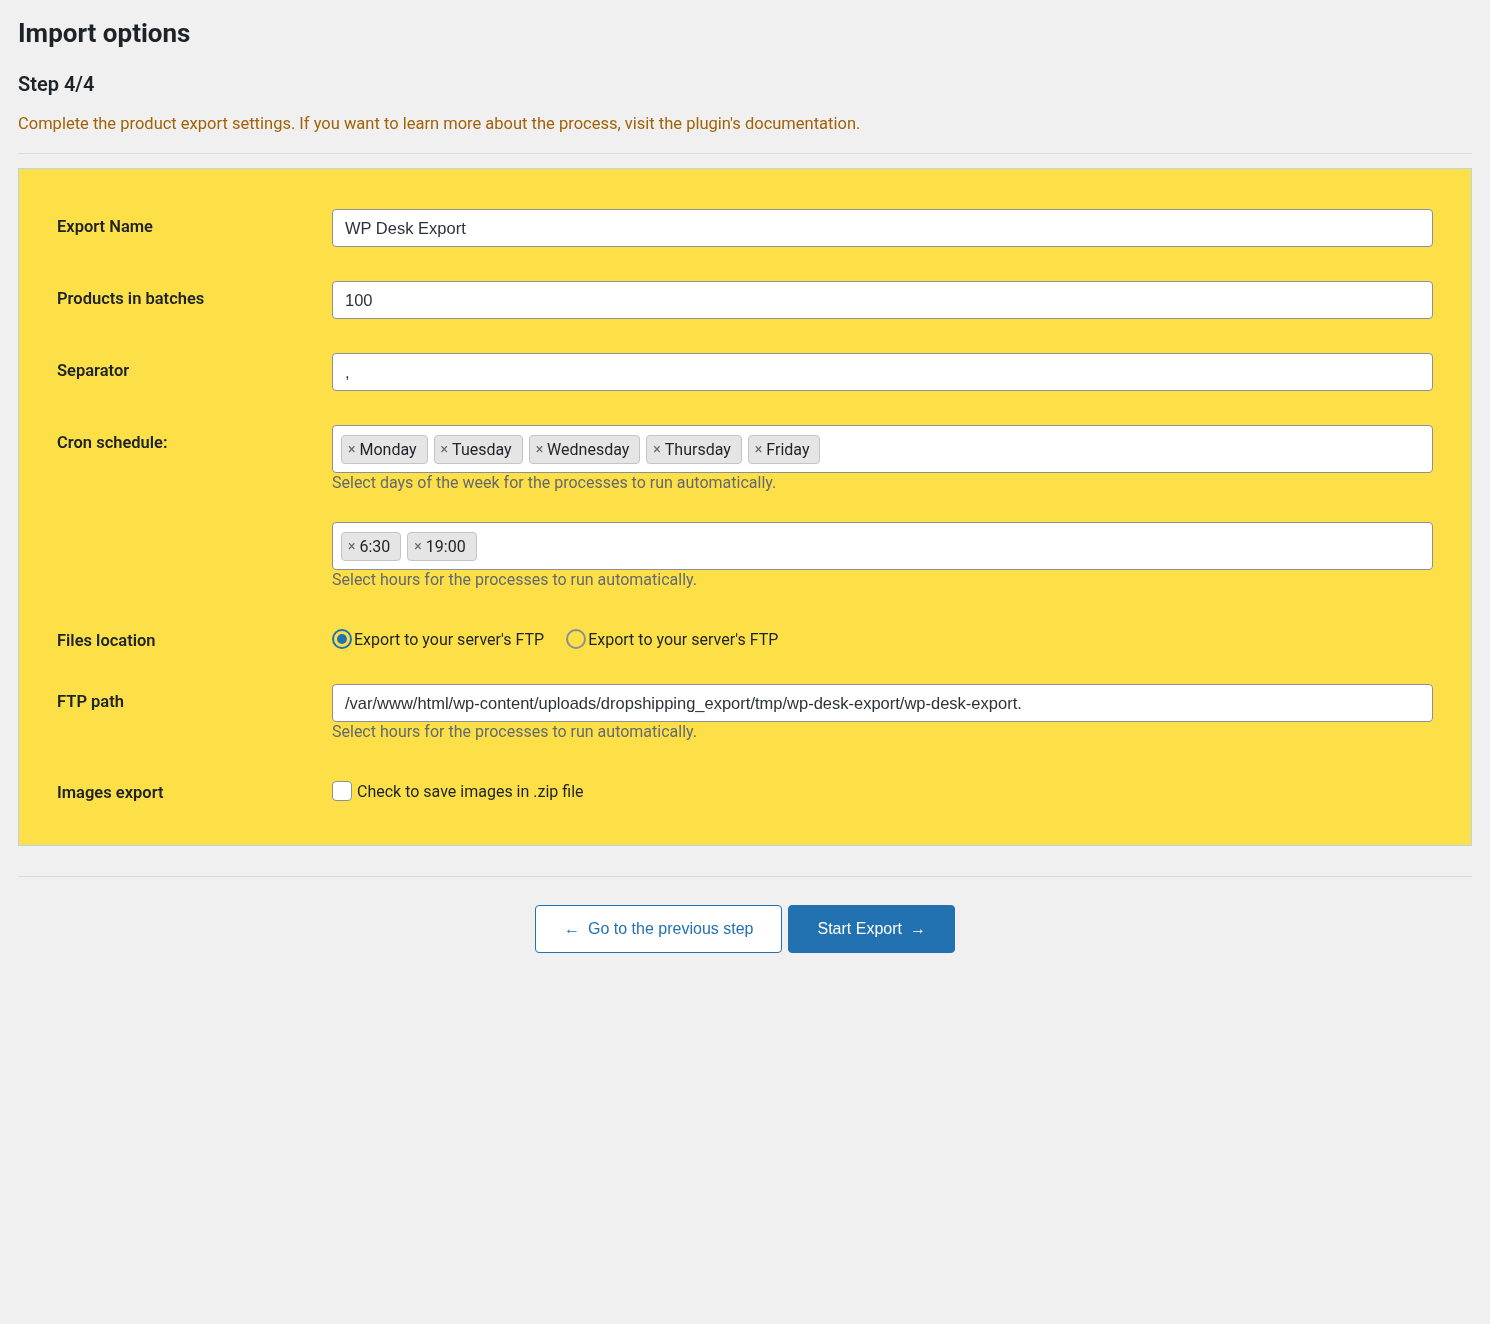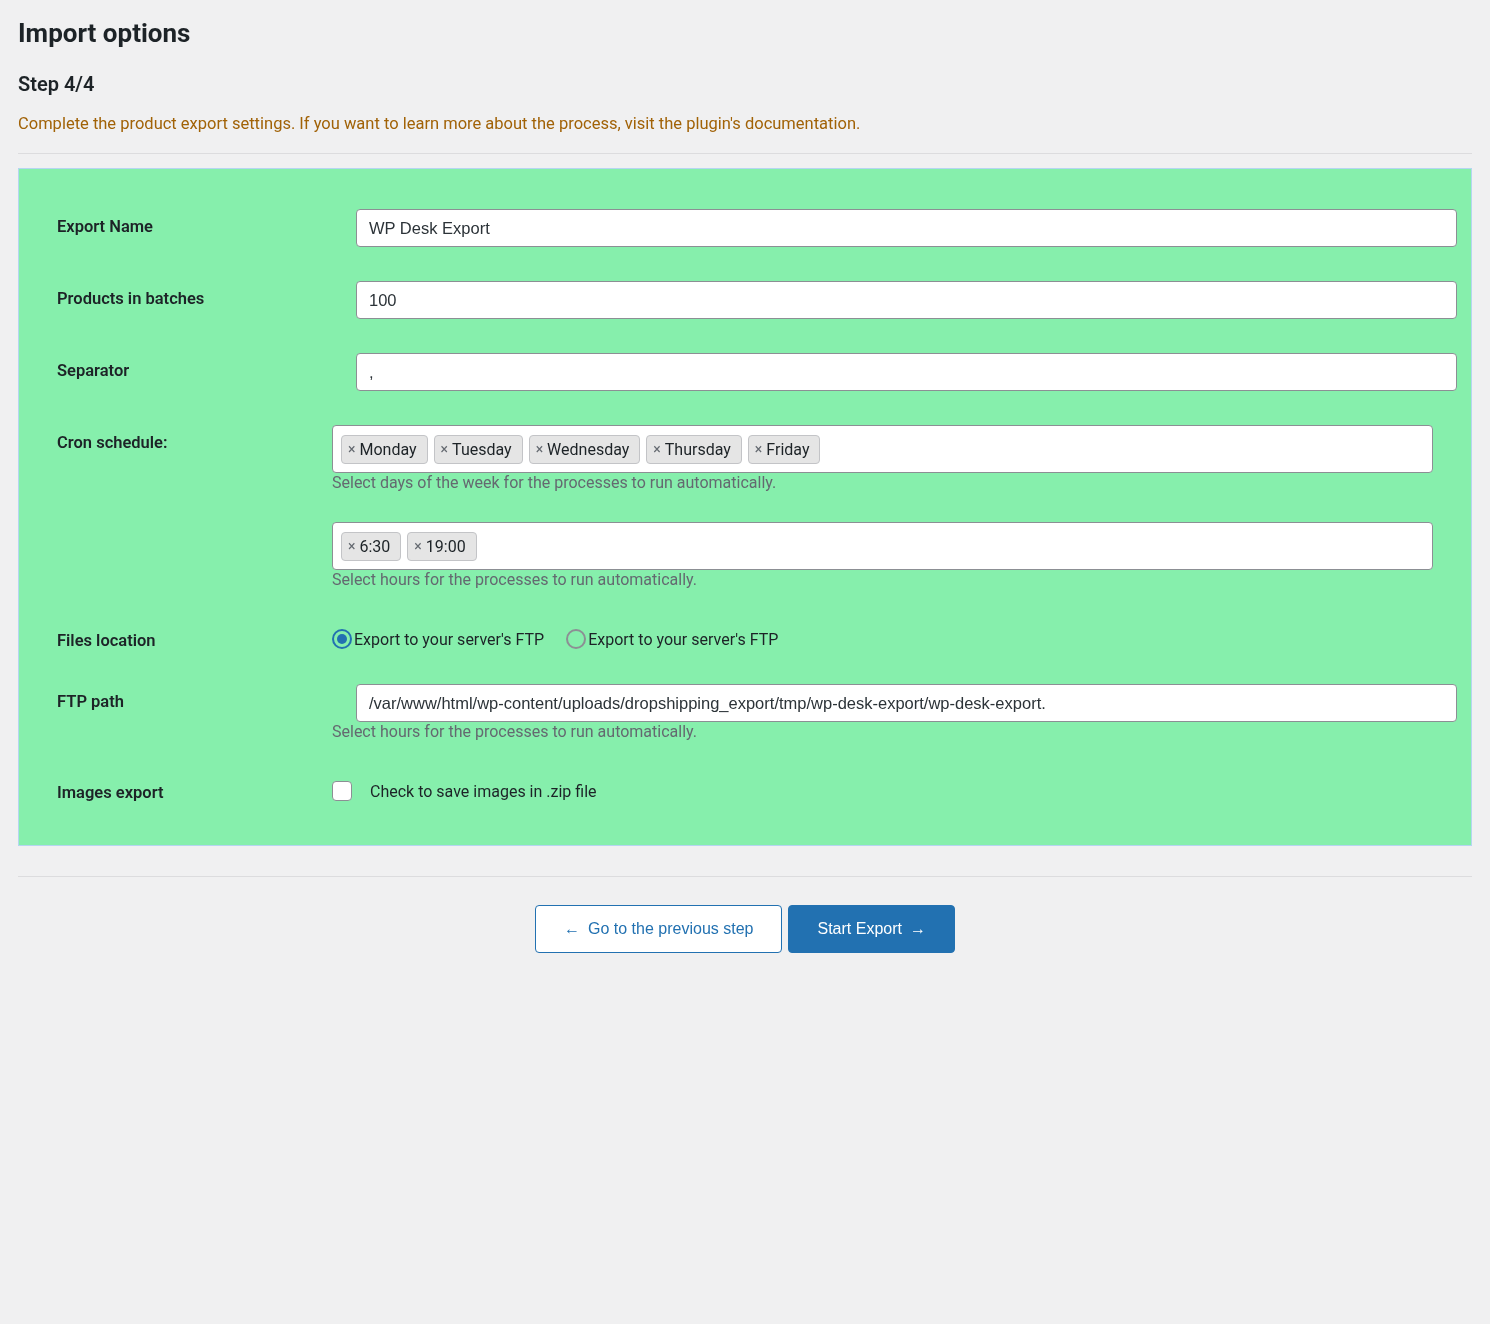--- a/index.html
+++ b/index.html
@@ -26,21 +26,21 @@
     font-size: 16.5px;
     color: #a16207;
     margin-bottom: 20px;
   }
   hr.top {
     border: none;
     border-top: 1px solid #dcdcde;
     margin-bottom: 14px;
   }
   .panel {
-    background: #86efac;
+    background: #fde047;
     border: 1px solid #b5d5f0;
     padding: 40px 38px 40px 38px;
   }
   .form-row {
     display: flex;
     align-items: flex-start;
     margin-bottom: 34px;
   }
   .form-row:last-child { margin-bottom: 0; }
   .form-label {
@@ -56,21 +56,20 @@
   }
   .text-input {
     width: 100%;
     height: 38px;
     padding: 0 12px;
     font-size: 16.5px;
     color: #2c3338;
     border: 1px solid #8c8f94;
     border-radius: 4px;
     background: #fff;
-    margin-left: 24px;
   }
 
   .tag-container {
     width: 100%;
     min-height: 48px;
     padding: 7px 8px 3px 8px;
     border: 1px solid #8c8f94;
     border-radius: 4px;
     background: #fff;
     display: flex;
@@ -133,21 +132,21 @@
     width: 10px;
     height: 10px;
     border-radius: 50%;
     background: #2271b1;
     display: block;
   }
 
   .checkbox-option {
     display: inline-flex;
     align-items: center;
-    gap: 18px;
+    gap: 5px;
     font-size: 16px;
     color: #1d2327;
     padding-top: 6px;
   }
   .checkbox {
     width: 20px;
     height: 20px;
     border-radius: 4px;
     border: 1px solid #8c8f94;
     background: #fff;

